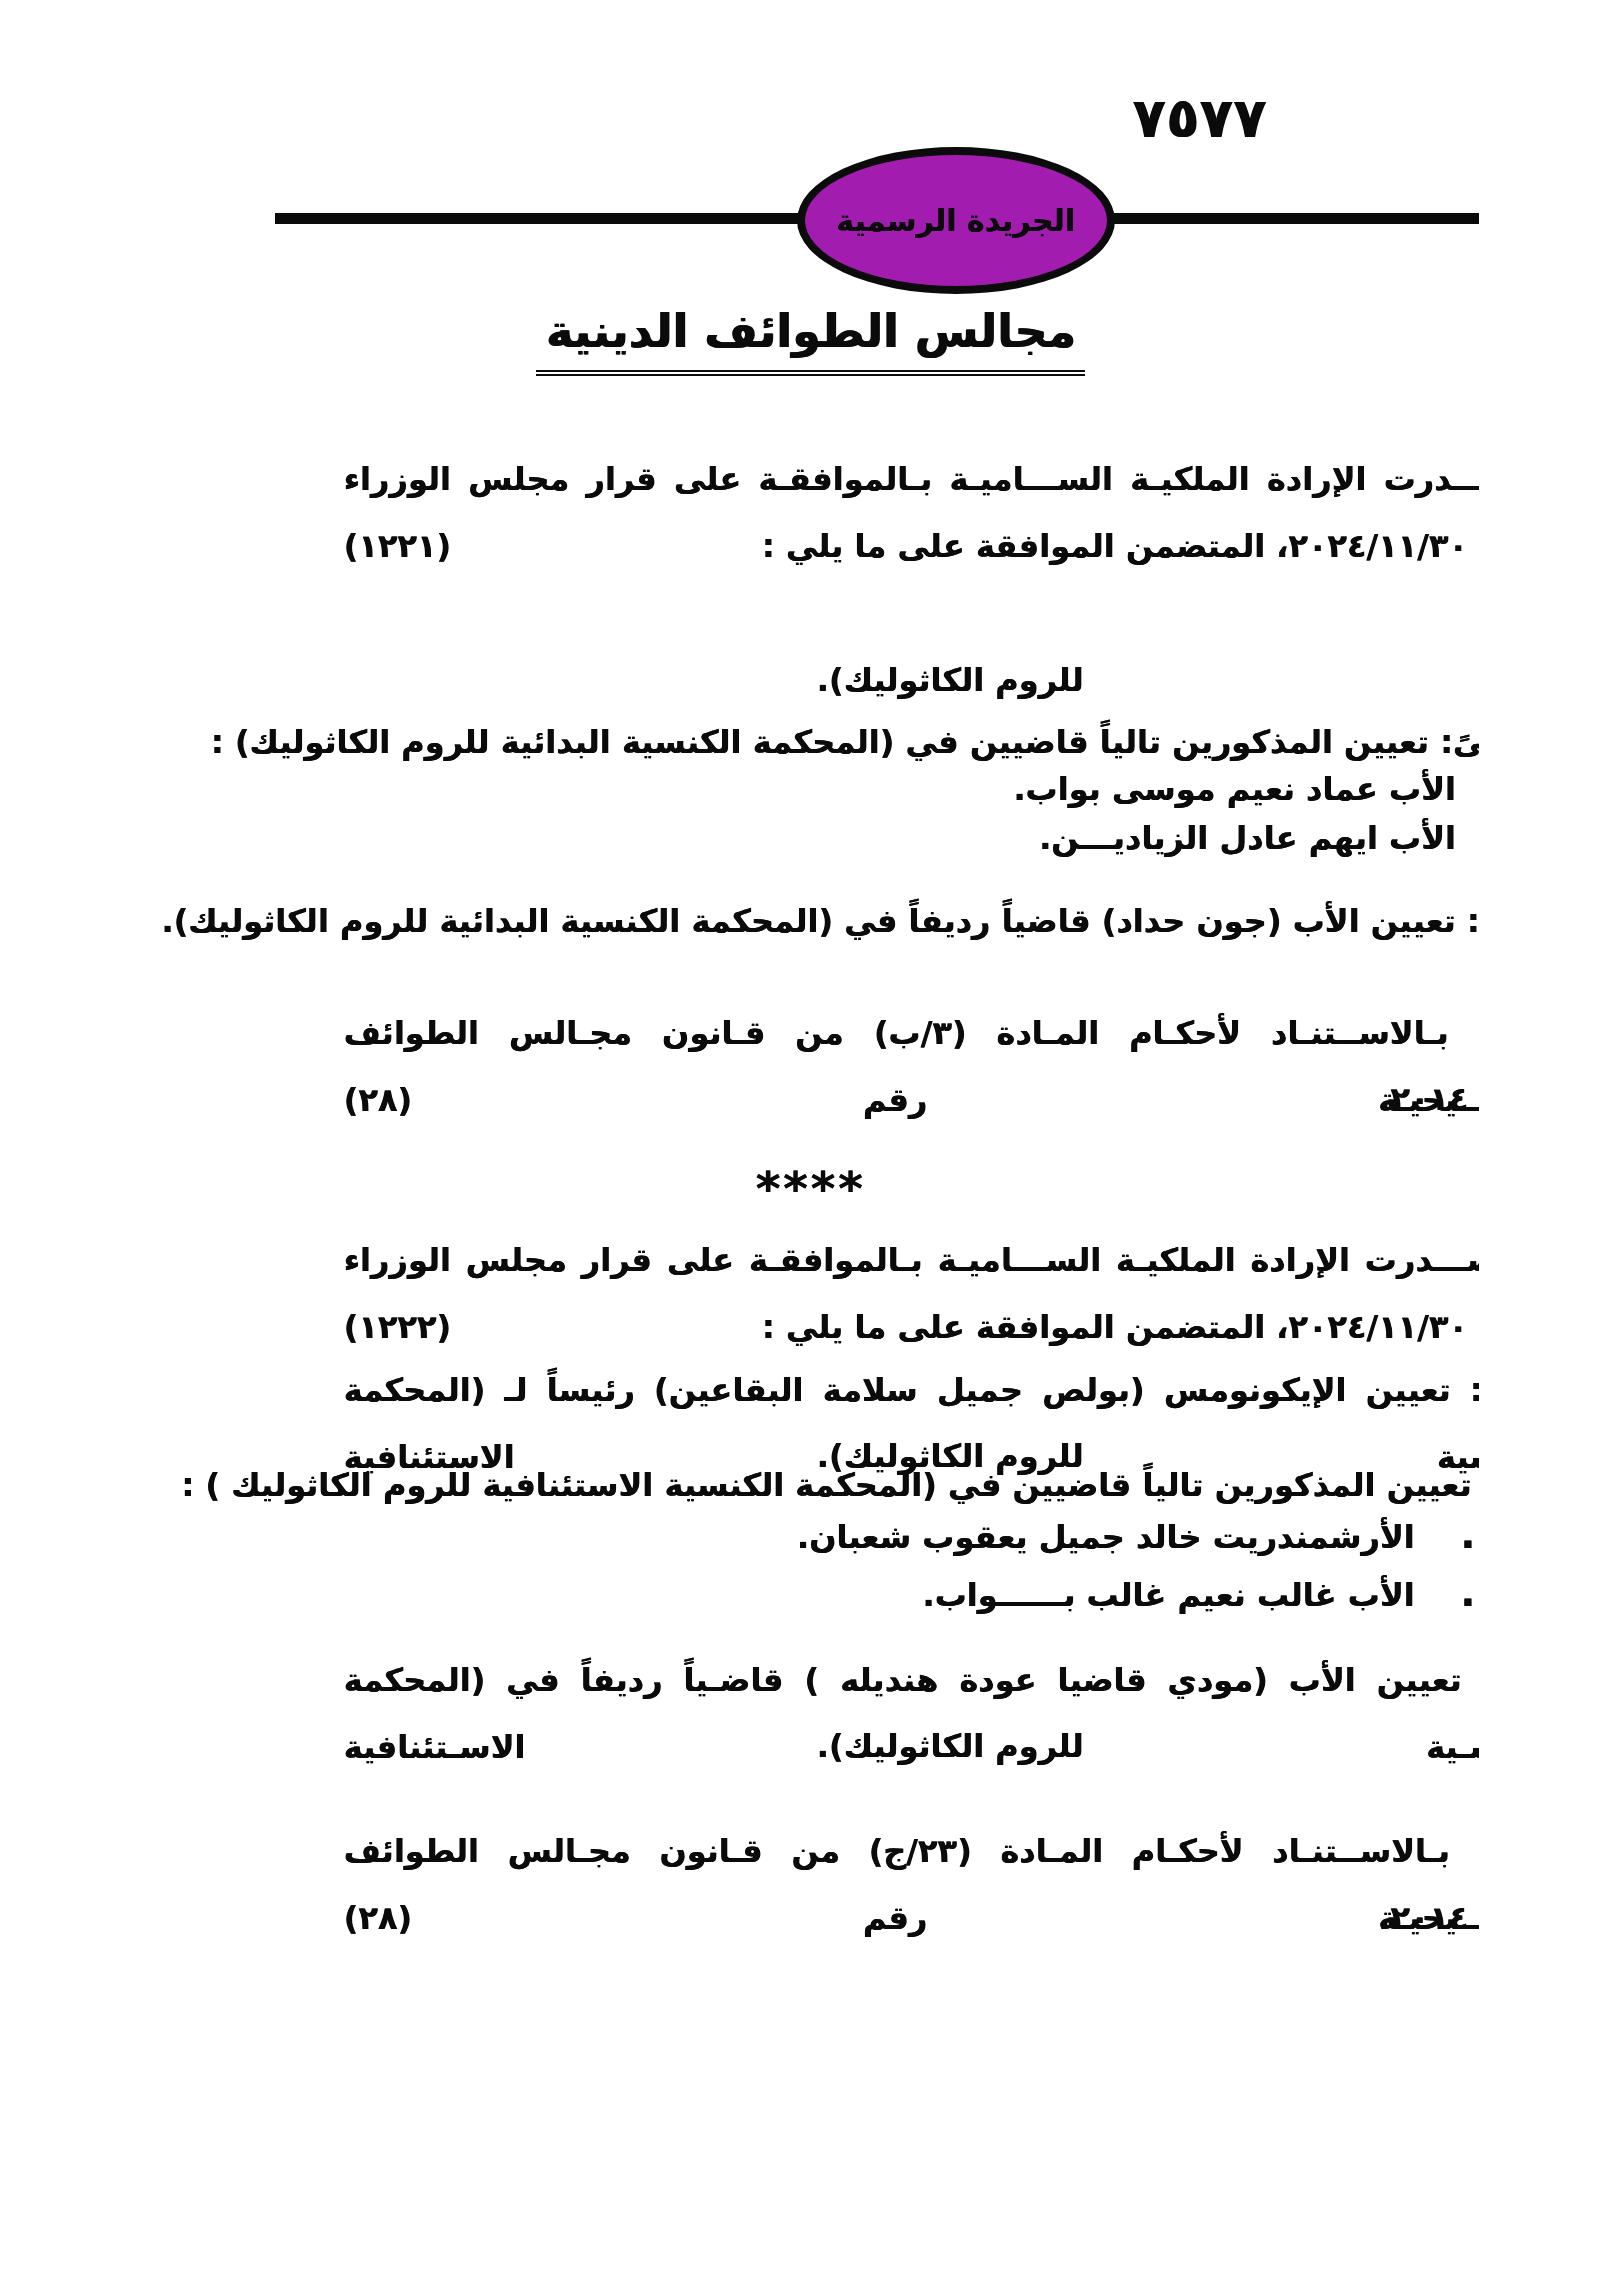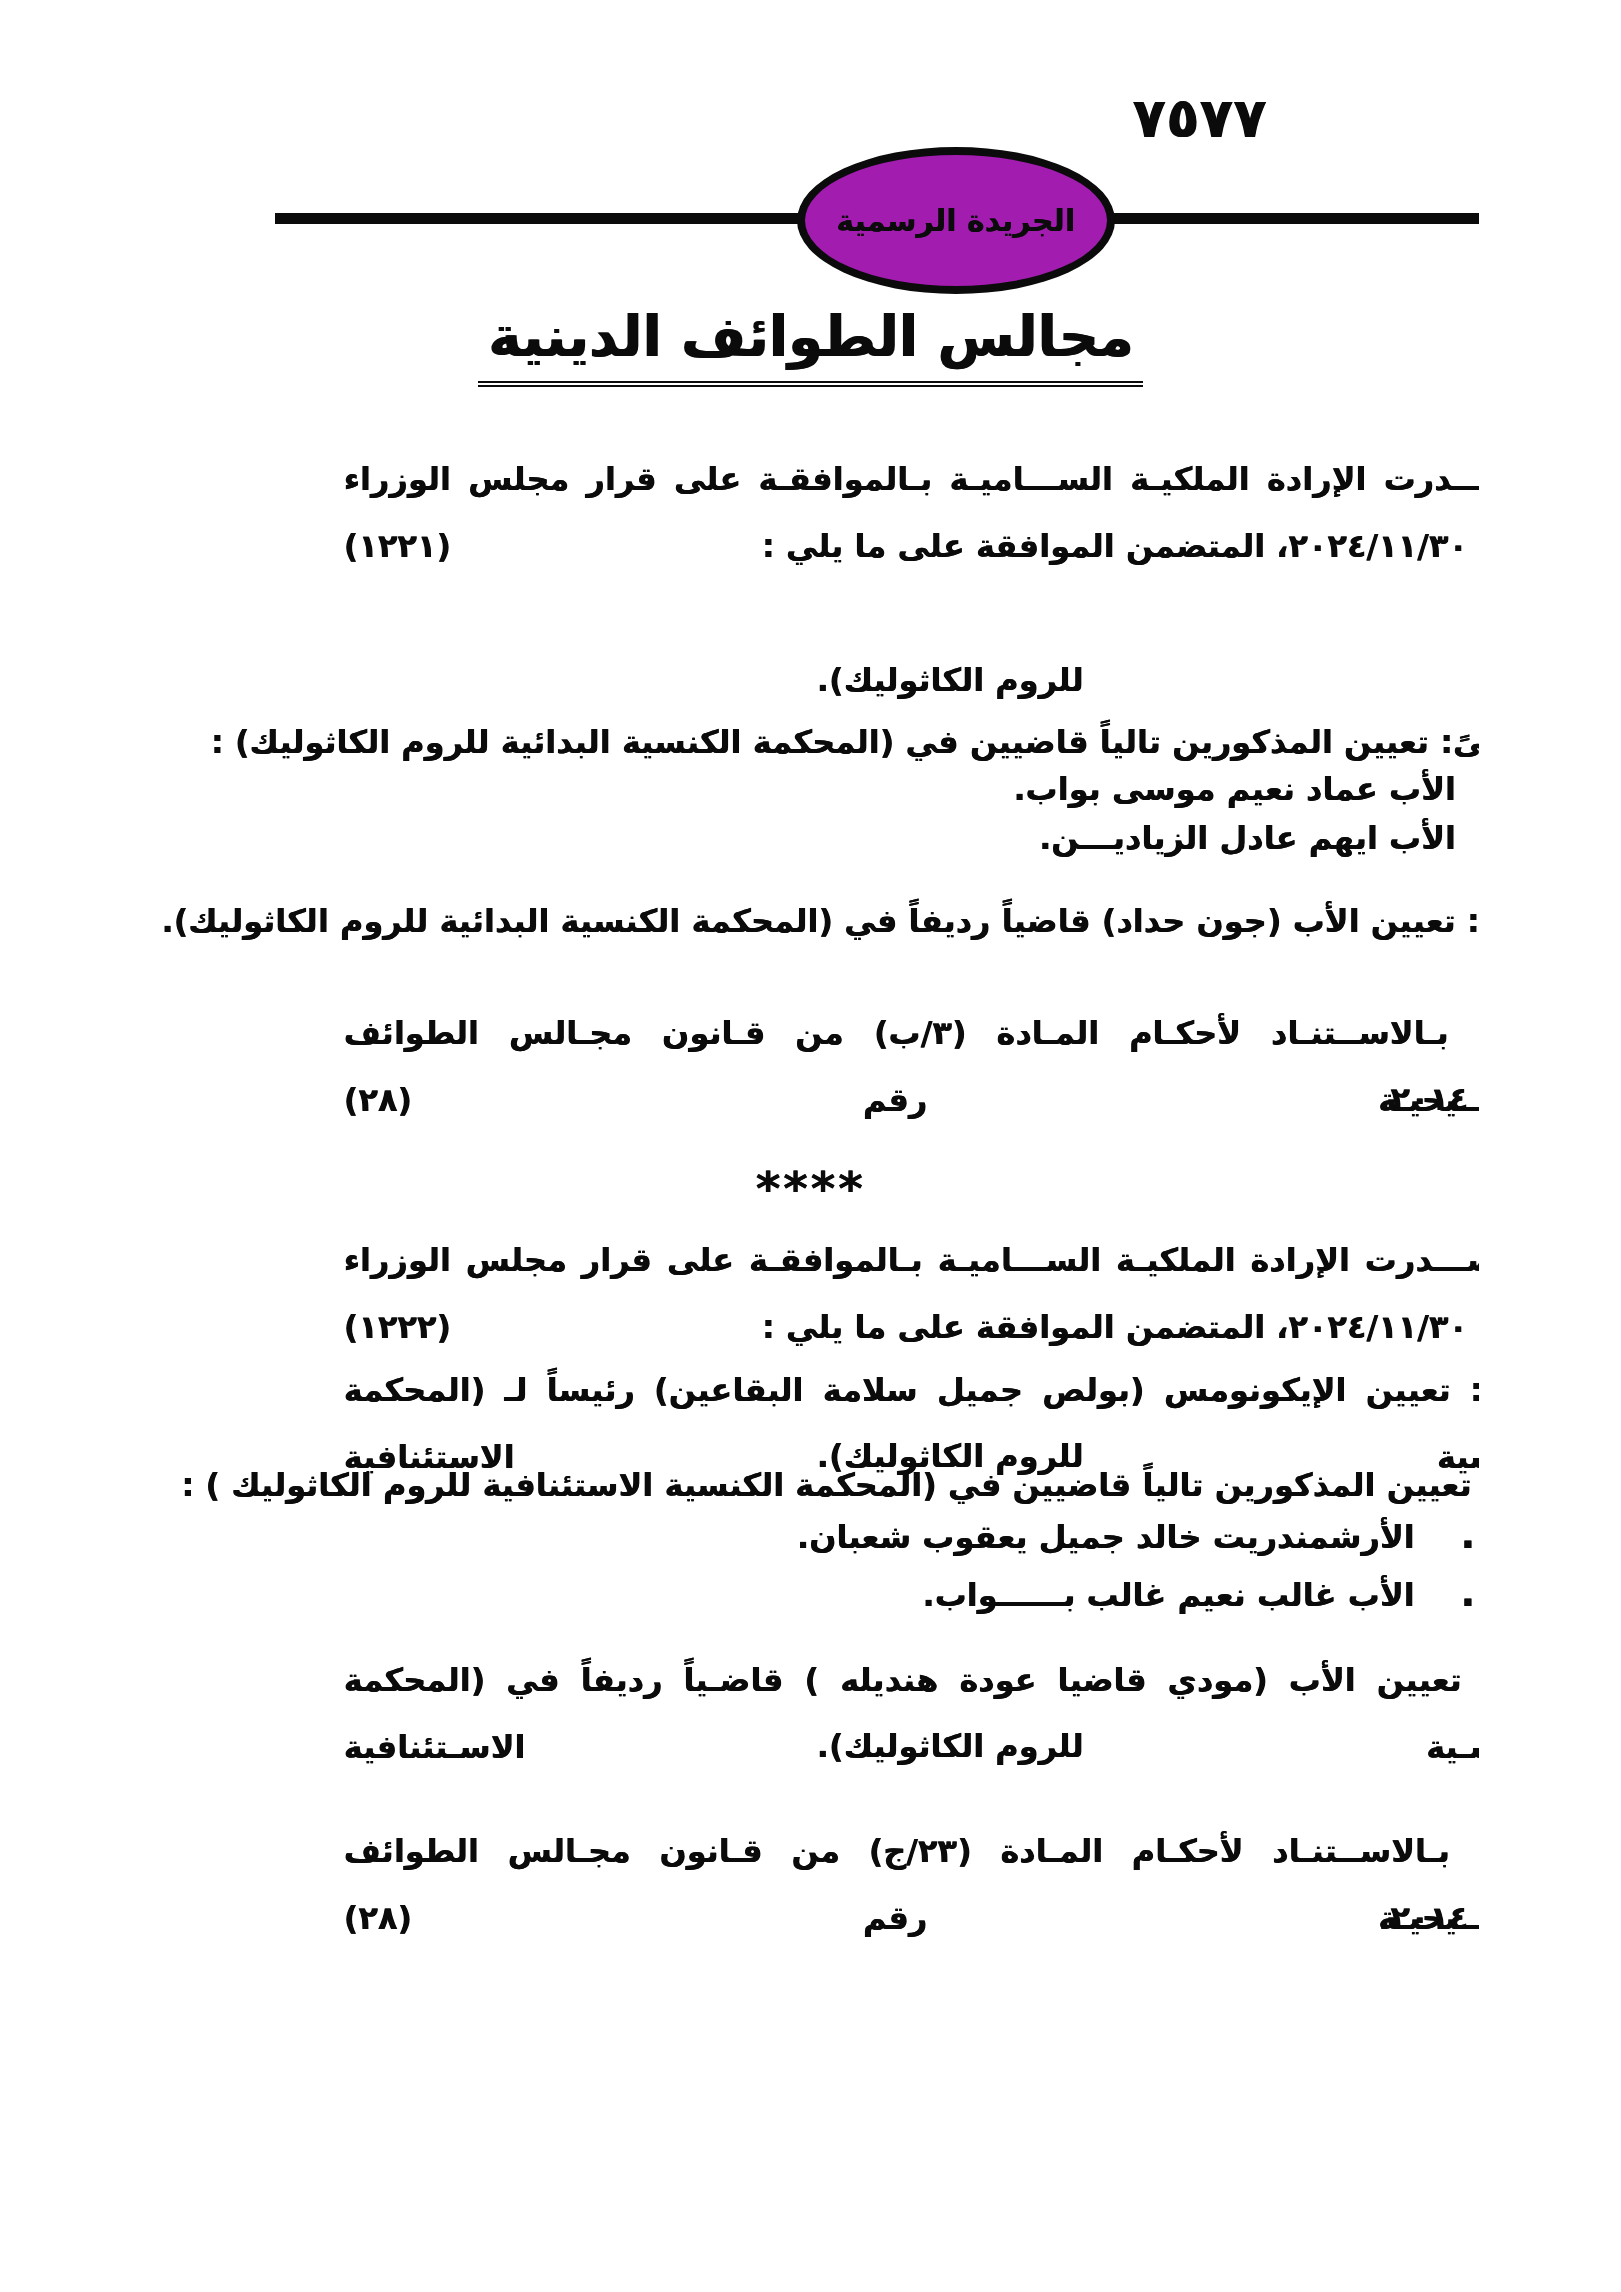--- a/index.html
+++ b/index.html
@@ -58,21 +58,21 @@
   }
   .title-wrap {
     position: absolute;
     top: 304px;
     left: 0;
     width: 100%;
     text-align: center;
   }
   .title {
     display: inline-block;
-    font-size: 56px;
+    font-size: 46px;
     padding: 0 9.8px 11.8px 9.8px;
     border-bottom: 6.9px double #0b0b0b;
     text-shadow: 1.2px 0 currentColor;
     white-space: nowrap;
   }
   
   .block {
     position: absolute;
     left: 201px;
     width: 1213px;

